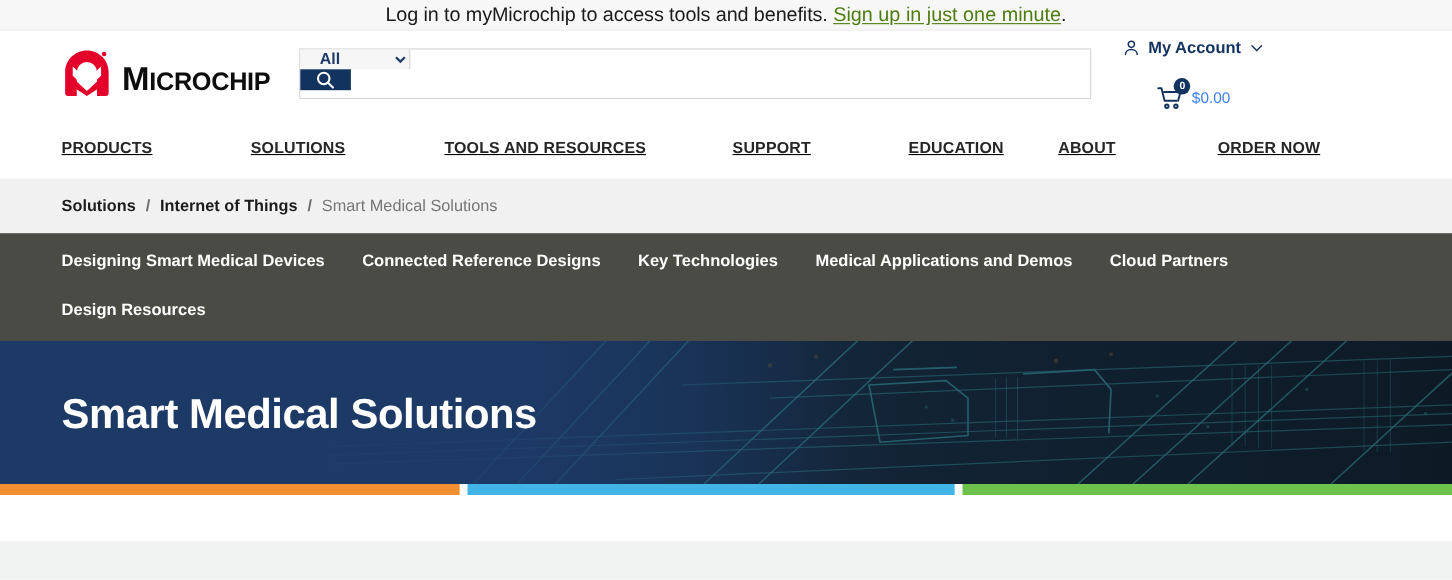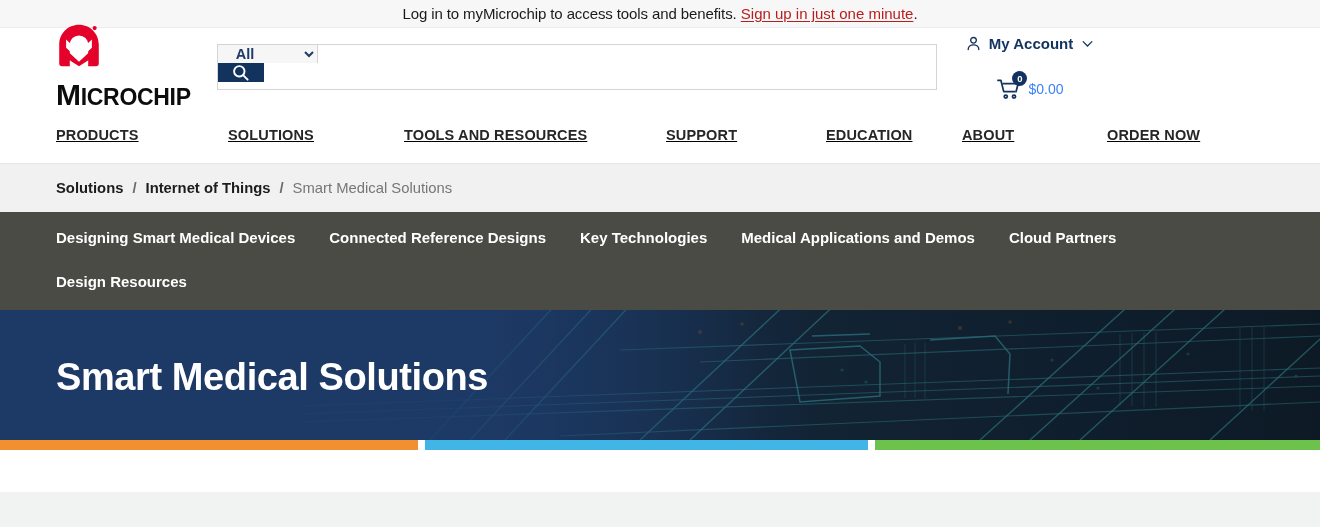--- a/index.html
+++ b/index.html
@@ -12,45 +12,44 @@
     -webkit-font-smoothing: antialiased;
   }
 
   
   .topbar {
     height: 28px;
     background: #f7f7f7;
     display: flex;
     align-items: center;
     justify-content: center;
-    font-size: 15px;
+    font-size: 18px;
     color: #1a1a1a;
     border-bottom: 1px solid #ececec;
   }
   .topbar .msg { letter-spacing: -0.1px; }
   .topbar a {
-    color: #b91c1c;
+    color: #4d7c0f;
     text-underline-offset: 2px;
   }
 
   
   .header {
     height: 78px;
     background: #ffffff;
     display: flex;
     align-items: center;
     padding: 0 0 0 56px;
     position: relative;
   }
   .logo {
     display: flex;
-    align-items: flex-start;
+    align-items: flex-end;
     gap: 9px;
     margin-right: 26px;
-    flex-direction: column;
   }
   .logo-mark { width: 46px; height: 46px; display: block; }
   .logo-word {
     font-family: "Liberation Sans", sans-serif;
     font-weight: 700;
     font-size: 30px;
     letter-spacing: -0.3px;
     color: #0d0d0d;
   }
   .logo-word .small { font-size: 23px; }

